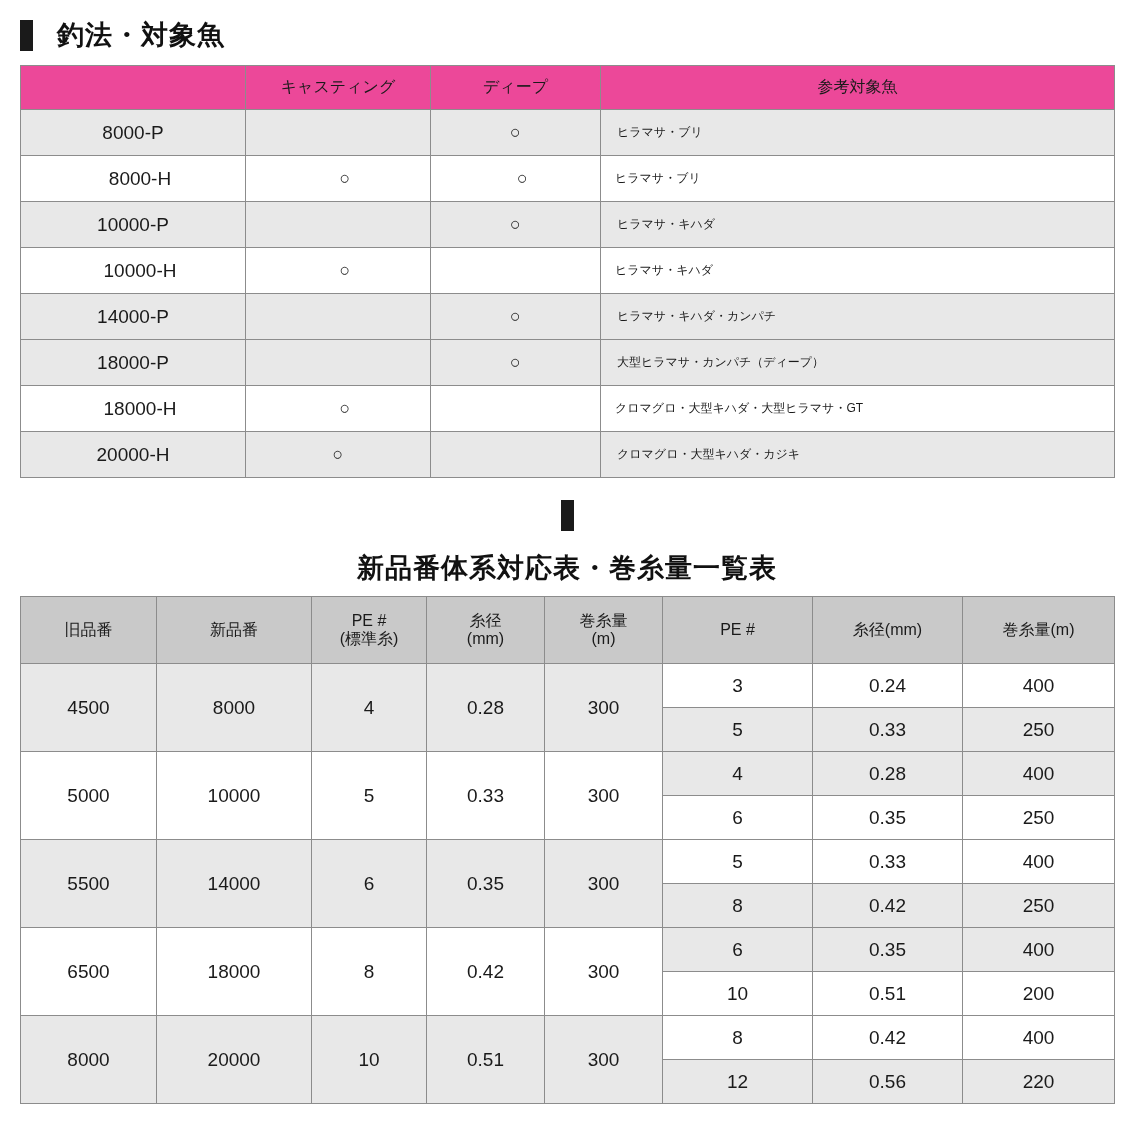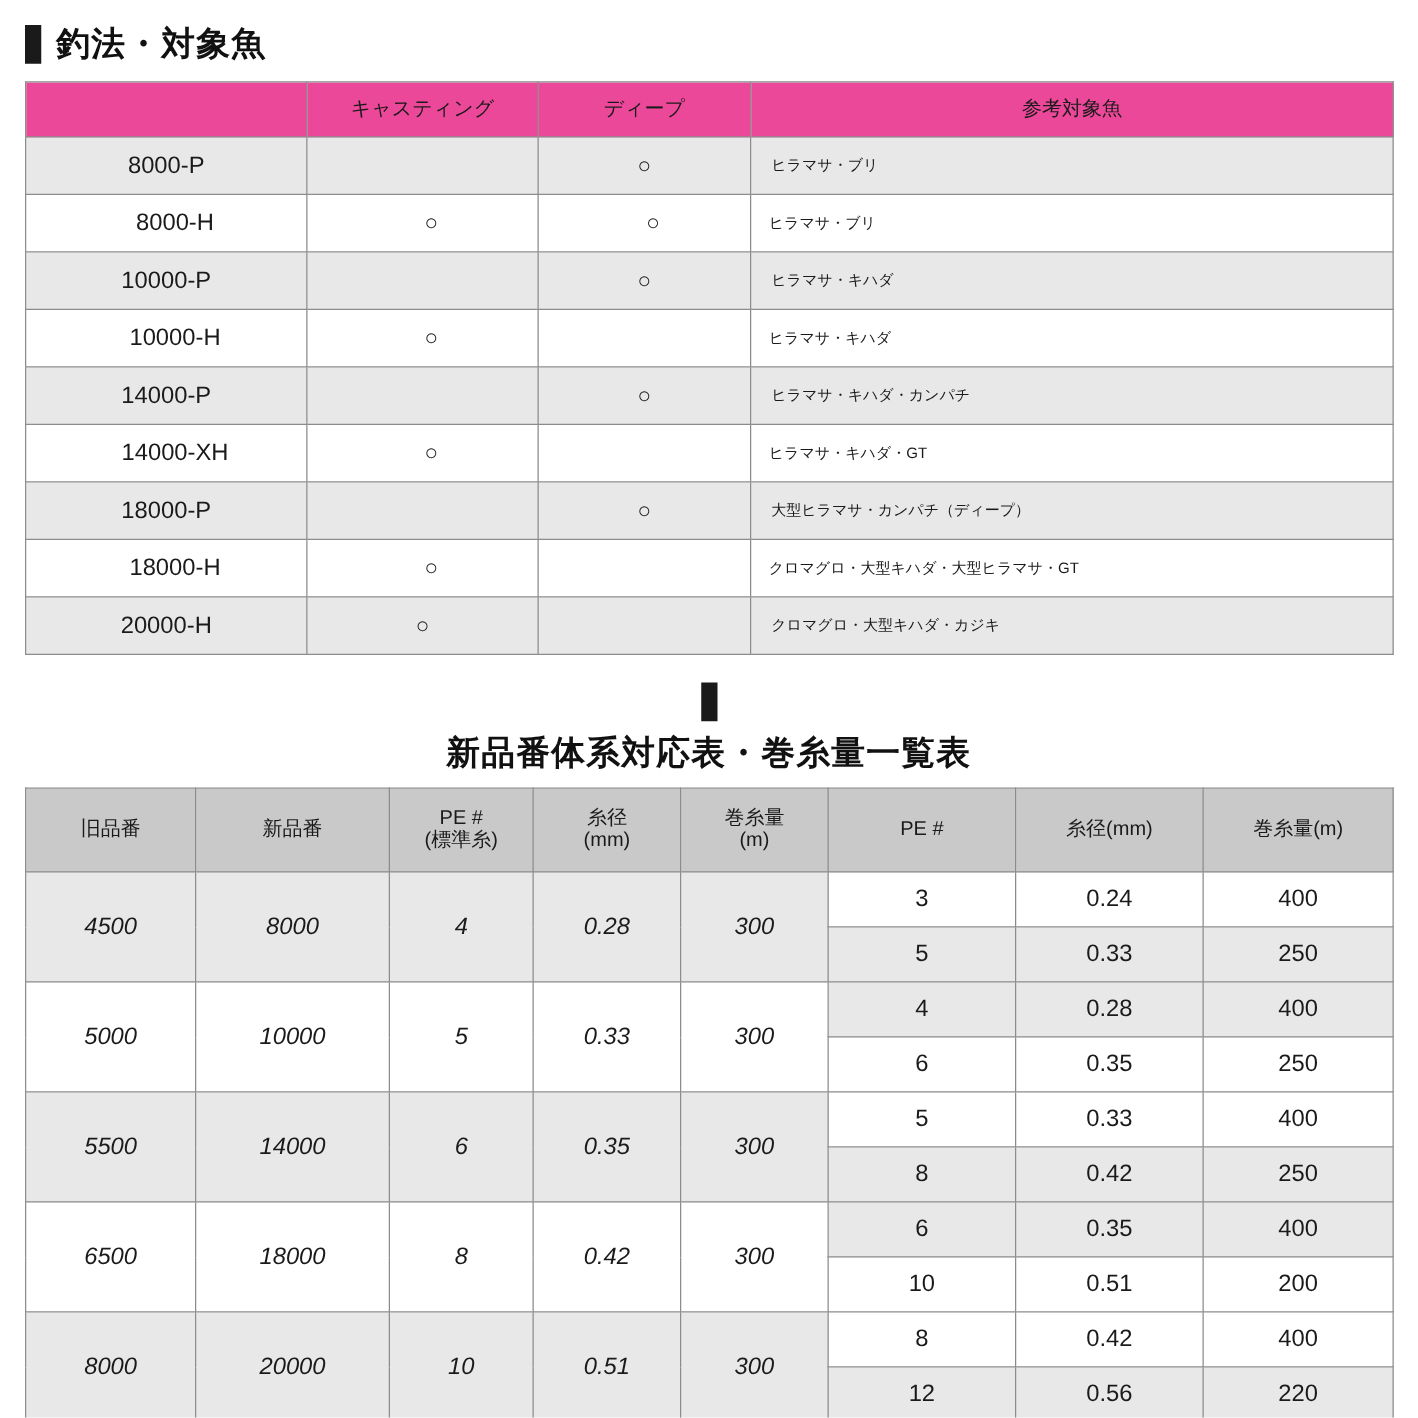--- a/index.html
+++ b/index.html
@@ -19,21 +19,21 @@
     width: 1134px;
     height: 1134px;
     box-sizing: border-box;
     padding: 12px 20px 0 20px;
   }
 
   
   .section-heading {
     display: flex;
     align-items: center;
-    gap: 12px;
+    gap: 24px;
     margin: 8px 0 14px 0;
   }
   .section-heading .bar {
     width: 13px;
     height: 31px;
     background: #1a1a1a;
     flex: 0 0 auto;
   }
   .section-heading .title {
     font-size: 27px;
@@ -93,21 +93,20 @@
     height: 66px;
     font-size: 16px;
     line-height: 1.15;
   }
   #table-spool td {
     height: 43px;
     font-size: 19px;
   }
   #table-spool td.left-group {
     background: #e8e8e8;
-    font-style: italic;
   }
   #table-spool td.right-a {
     background: #ffffff;
   }
   #table-spool td.right-b {
     background: #e8e8e8;
   }
   #table-spool tbody tr.rowset-white td.left-group {
     background: #ffffff;
   }
@@ -160,26 +159,20 @@
         <td class="model">10000-H</td>
         <td class="mark">○</td>
         <td class="mark"></td>
         <td class="target">ヒラマサ・キハダ</td>
       </tr>
       <tr class="alt">
         <td class="model">14000-P</td>
         <td class="mark"></td>
         <td class="mark">○</td>
         <td class="target">ヒラマサ・キハダ・カンパチ</td>
-      </tr>
-      <tr class="plain">
-        <td class="model">14000-XH</td>
-        <td class="mark">○</td>
-        <td class="mark"></td>
-        <td class="target">ヒラマサ・キハダ・GT</td>
       </tr>
       <tr class="alt">
         <td class="model">18000-P</td>
         <td class="mark"></td>
         <td class="mark">○</td>
         <td class="target">大型ヒラマサ・カンパチ（ディープ）</td>
       </tr>
       <tr class="plain">
         <td class="model">18000-H</td>
         <td class="mark">○</td>

